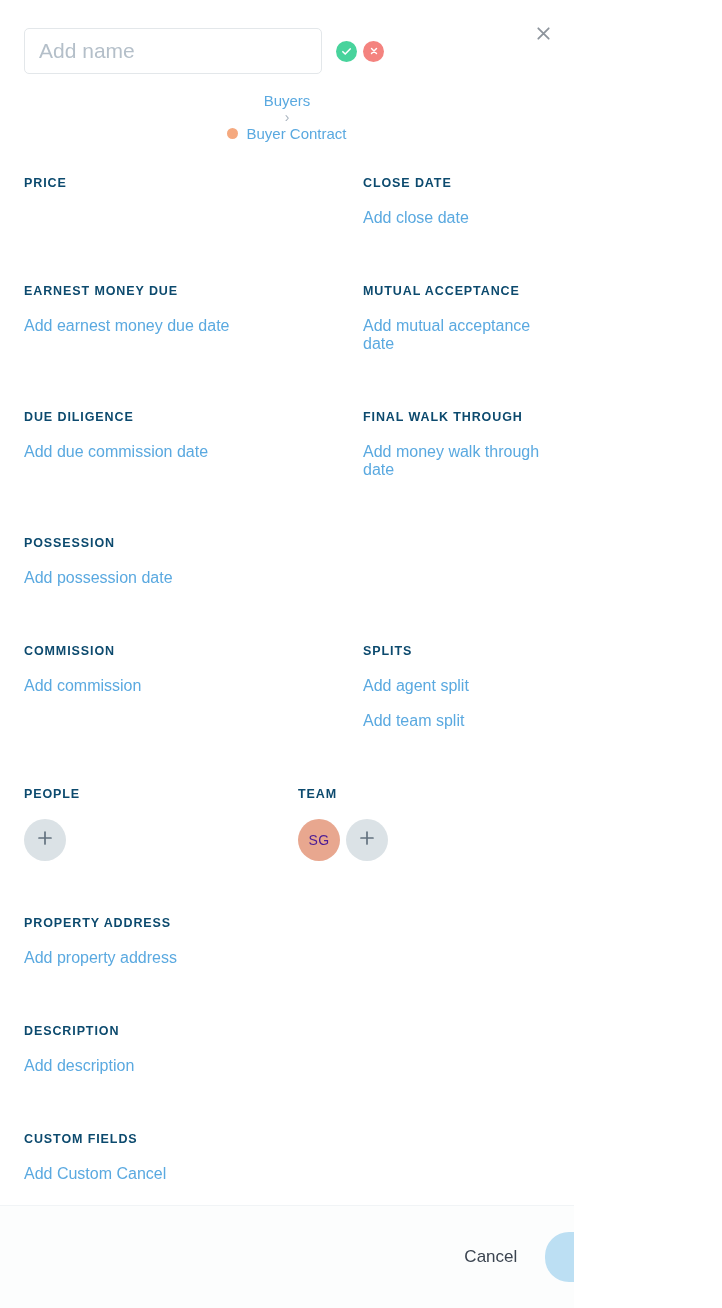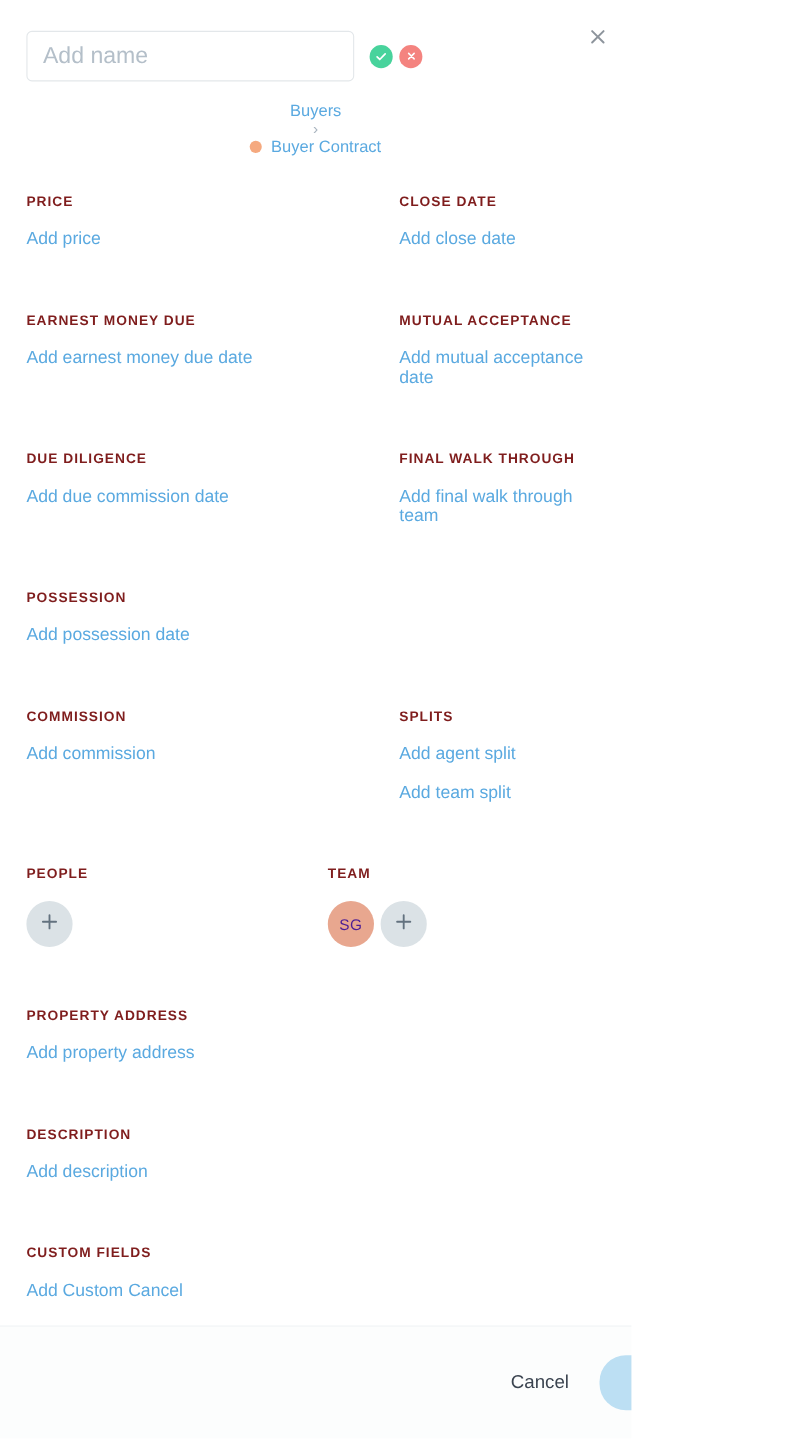--- a/index.html
+++ b/index.html
@@ -127,21 +127,21 @@
     margin-bottom: 0;
   }
 
   .col-left  { width: 339px; flex: 0 0 339px; }
   .col-right { flex: 1; }
 
   .field-label {
     font-size: 12.5px;
     font-weight: bold;
     letter-spacing: 0.9px;
-    color: #7f1d1d;
+    color: #0c4a6e;
     text-transform: uppercase;
   }
 
   .field-value {
     display: block;
     font-size: 16px;
     color: #5aa9e0;
     margin-top: 19px;
     cursor: pointer;
     text-decoration: none;
@@ -270,21 +270,20 @@
       <span class="crumb-dot"></span>
       <a class="crumb-link">Buyer Contract</a>
     </span>
   </div>
 
   <div class="fields">
 
     <div class="field-row">
       <div class="col-left blk">
         <div class="field-label">PRICE</div>
-        <a class="field-value">Add price</a>
       </div>
       <div class="col-right blk">
         <div class="field-label">CLOSE DATE</div>
         <a class="field-value">Add close date</a>
       </div>
     </div>
 
     <div class="field-row">
       <div class="col-left blk">
         <div class="field-label">EARNEST MONEY DUE</div>
@@ -296,21 +295,21 @@
       </div>
     </div>
 
     <div class="field-row">
       <div class="col-left blk">
         <div class="field-label">DUE DILIGENCE</div>
         <a class="field-value">Add due commission date</a>
       </div>
       <div class="col-right blk">
         <div class="field-label">FINAL WALK THROUGH</div>
-        <a class="field-value">Add final walk through team</a>
+        <a class="field-value">Add money walk through date</a>
       </div>
     </div>
 
     <div class="field-row">
       <div class="col-left blk">
         <div class="field-label">POSSESSION</div>
         <a class="field-value">Add possession date</a>
       </div>
       <div class="col-right blk"></div>
     </div>

